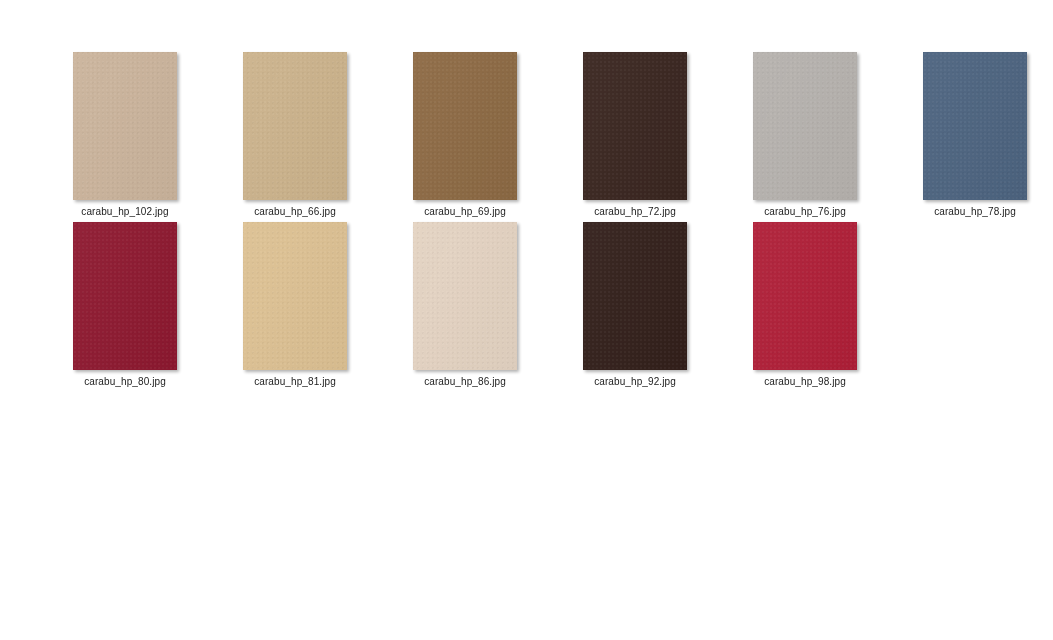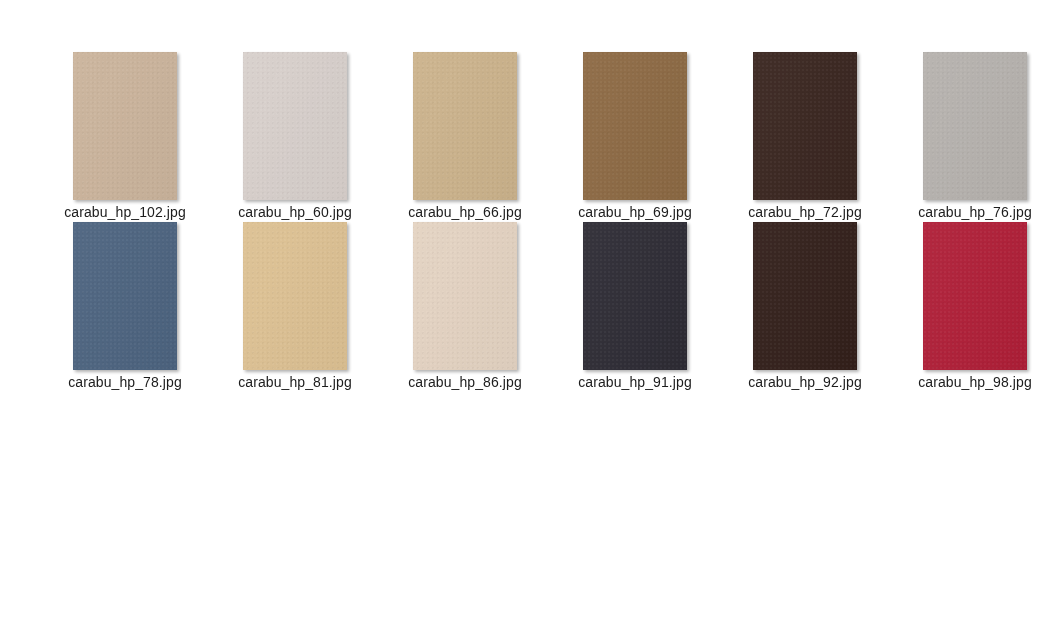--- a/index.html
+++ b/index.html
@@ -62,44 +62,38 @@
     background-image:
       radial-gradient(rgba(255,255,255,0.045) 1px, transparent 1px),
       radial-gradient(rgba(0,0,0,0.045) 1px, transparent 1px),
       linear-gradient(115deg, rgba(255,255,255,0.05) 0%, rgba(0,0,0,0.045) 100%);
     background-size: 4px 4px, 5px 5px, 100% 100%;
     background-position: 0 0, 2px 3px, 0 0;
     opacity: 0.85;
   }
   .caption {
     margin-top: 6px;
-    font-size: 14px;
+    font-size: 10px;
     color: #1c1c1c;
     line-height: 12px;
     text-align: center;
     white-space: nowrap;
     letter-spacing: 0.1px;
   }
 </style>
 </head>
 <body style="background: rgb(255, 255, 255);">
 
 <div id="gallery">
   <div class="grid">
       <div class="cell">
         <div class="thumb-wrap">
           <div class="thumb" style="background-color: rgb(203, 180, 156);"></div>
         </div>
         <div class="caption">carabu_hp_102.jpg</div>
-      </div>
-      <div class="cell">
-        <div class="thumb-wrap">
-          <div class="thumb" style="background-color: rgb(216, 208, 204);"></div>
-        </div>
-        <div class="caption">carabu_hp_60.jpg</div>
       </div>
       <div class="cell">
         <div class="thumb-wrap">
           <div class="thumb" style="background-color: rgb(204, 179, 140);"></div>
         </div>
         <div class="caption">carabu_hp_66.jpg</div>
       </div>
       <div class="cell">
         <div class="thumb-wrap">
           <div class="thumb" style="background-color: rgb(141, 106, 68);"></div>
@@ -119,35 +113,35 @@
         <div class="caption">carabu_hp_76.jpg</div>
       </div>
       <div class="cell">
         <div class="thumb-wrap">
           <div class="thumb" style="background-color: rgb(77, 100, 128);"></div>
         </div>
         <div class="caption">carabu_hp_78.jpg</div>
       </div>
       <div class="cell">
         <div class="thumb-wrap">
+          <div class="thumb" style="background-color: rgb(142, 25, 48);"></div>
+        </div>
+        <div class="caption">carabu_hp_80.jpg</div>
+      </div>
+      <div class="cell">
+        <div class="thumb-wrap">
           <div class="thumb" style="background-color: rgb(221, 193, 147);"></div>
         </div>
         <div class="caption">carabu_hp_81.jpg</div>
       </div>
       <div class="cell">
         <div class="thumb-wrap">
           <div class="thumb" style="background-color: rgb(228, 211, 194);"></div>
         </div>
         <div class="caption">carabu_hp_86.jpg</div>
-      </div>
-      <div class="cell">
-        <div class="thumb-wrap">
-          <div class="thumb" style="background-color: rgb(46, 44, 53);"></div>
-        </div>
-        <div class="caption">carabu_hp_91.jpg</div>
       </div>
       <div class="cell">
         <div class="thumb-wrap">
           <div class="thumb" style="background-color: rgb(51, 32, 27);"></div>
         </div>
         <div class="caption">carabu_hp_92.jpg</div>
       </div>
       <div class="cell">
         <div class="thumb-wrap">
           <div class="thumb" style="background-color: rgb(176, 31, 56);"></div>

